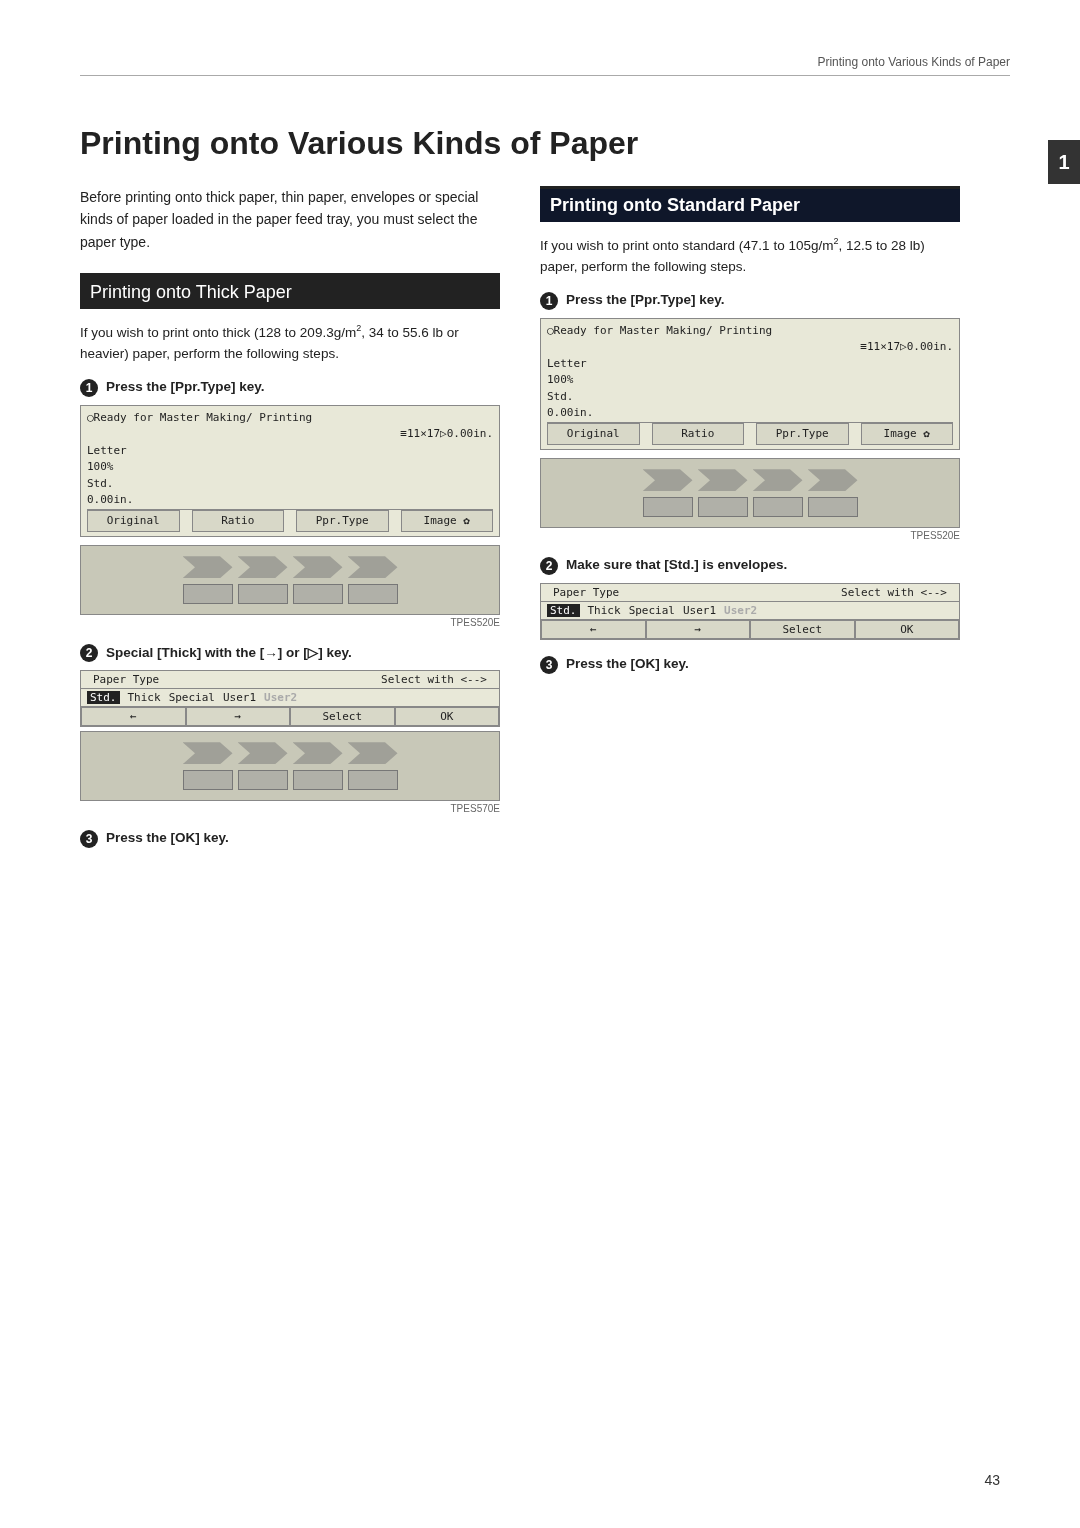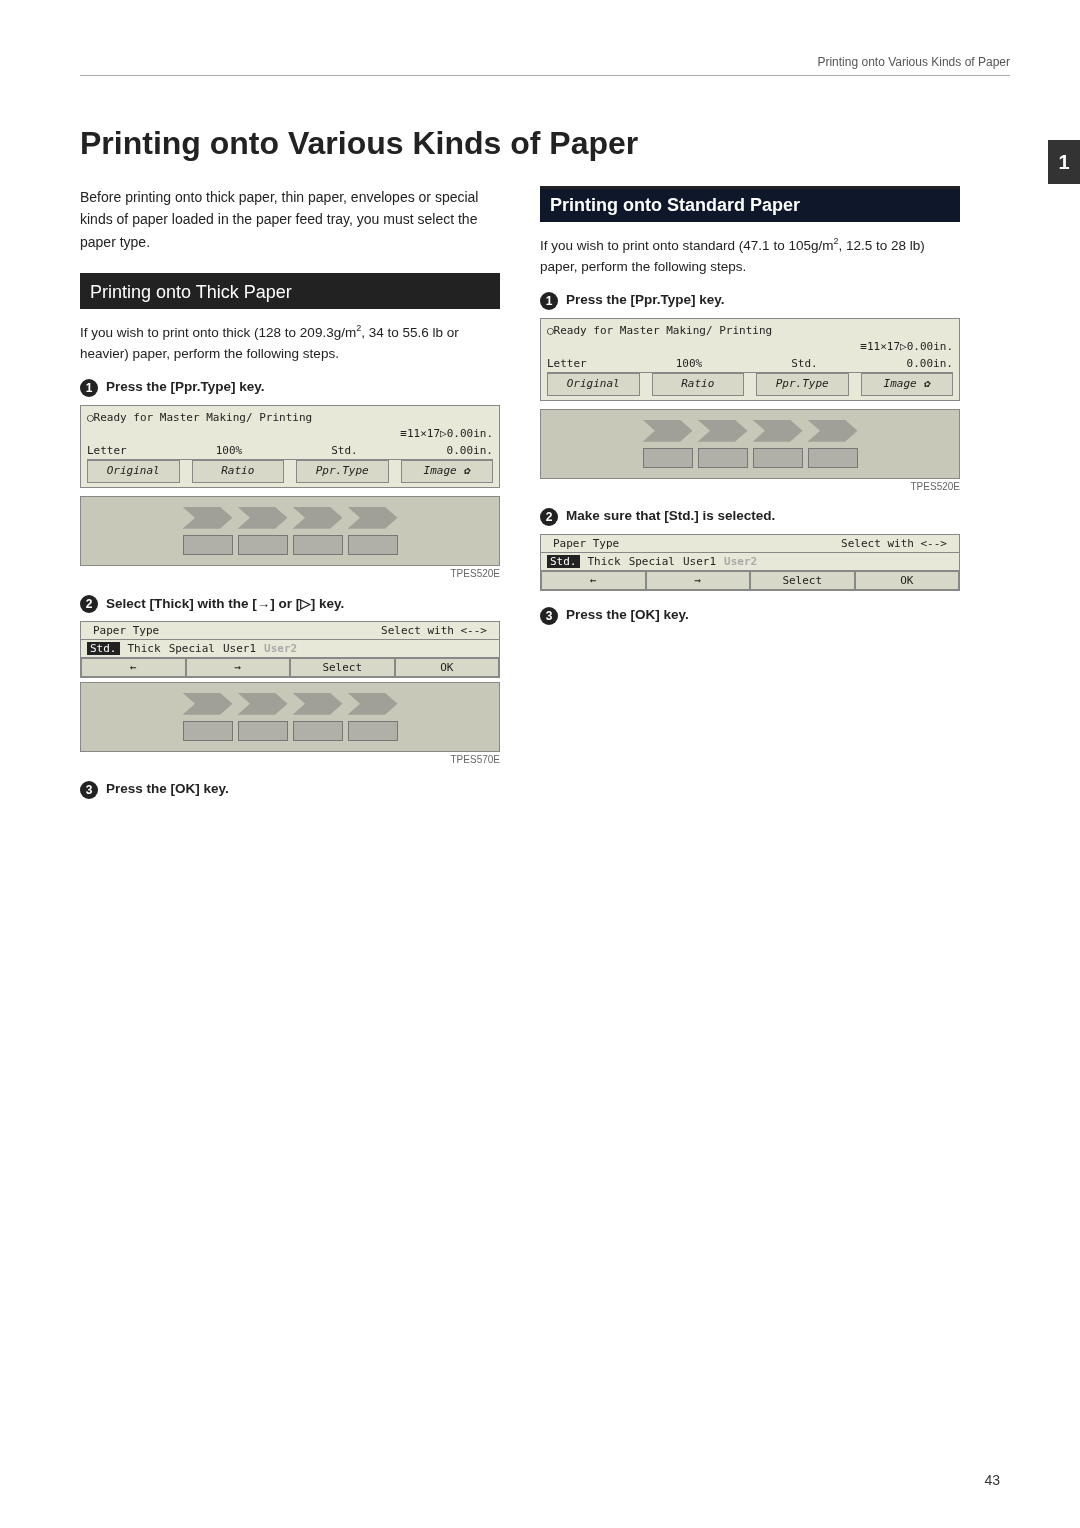--- a/index.html
+++ b/index.html
@@ -109,30 +109,30 @@
       padding: 4px 6px;
       font-size: 11px;
       font-family: monospace;
       margin-bottom: 2px;
       line-height: 1.5;
       width: 100%;
     }
     .lcd-row {
       display: flex;
       justify-content: space-between;
+      flex-direction: column;
     }
     .lcd-row-center {
       display: flex;
       justify-content: flex-end;
     }
     .lcd-buttons-row {
       display: flex;
       gap: 12px;
       border-top: 1px solid #888;
-      font-style: italic;
     }
     .lcd-btn {
       flex: 1;
       border: 1px solid #888;
       background: #d8d8c8;
       text-align: center;
       font-size: 11px;
       font-family: monospace;
       padding: 2px 4px;
     }
@@ -278,21 +278,21 @@
             <div style="width:50px;height:20px;background:#b0b0a8;border:1px solid #777;"></div>
             <div style="width:50px;height:20px;background:#b0b0a8;border:1px solid #777;"></div>
           </div>
         </div>
         <div class="image-caption">TPES520E</div>
       </div>
 
       <div class="step-wrapper">
         <div class="step-label">
           <span class="step-num-circle">2</span>
-          <span>Select [Thick] with the [→] or [▷] key.</span>
+          <span>Special [Thick] with the [→] or [▷] key.</span>
         </div>
         <div class="paper-type-screen">
           <div class="pt-header">
             <span>Paper Type</span>
             <span>Select with &lt;--&gt;</span>
           </div>
           <div class="pt-options">
             <span class="pt-selected">Std.</span>
             <span>Thick</span>
             <span>Special</span>
@@ -377,21 +377,21 @@
             <div style="width:50px;height:20px;background:#b0b0a8;border:1px solid #777;"></div>
             <div style="width:50px;height:20px;background:#b0b0a8;border:1px solid #777;"></div>
           </div>
         </div>
         <div class="image-caption">TPES520E</div>
       </div>
 
       <div class="step-wrapper">
         <div class="step-label">
           <span class="step-num-circle">2</span>
-          <span>Make sure that [Std.] is selected.</span>
+          <span>Make sure that [Std.] is envelopes.</span>
         </div>
         <div class="paper-type-screen">
           <div class="pt-header">
             <span>Paper Type</span>
             <span>Select with &lt;--&gt;</span>
           </div>
           <div class="pt-options">
             <span class="pt-selected">Std.</span>
             <span>Thick</span>
             <span>Special</span>

